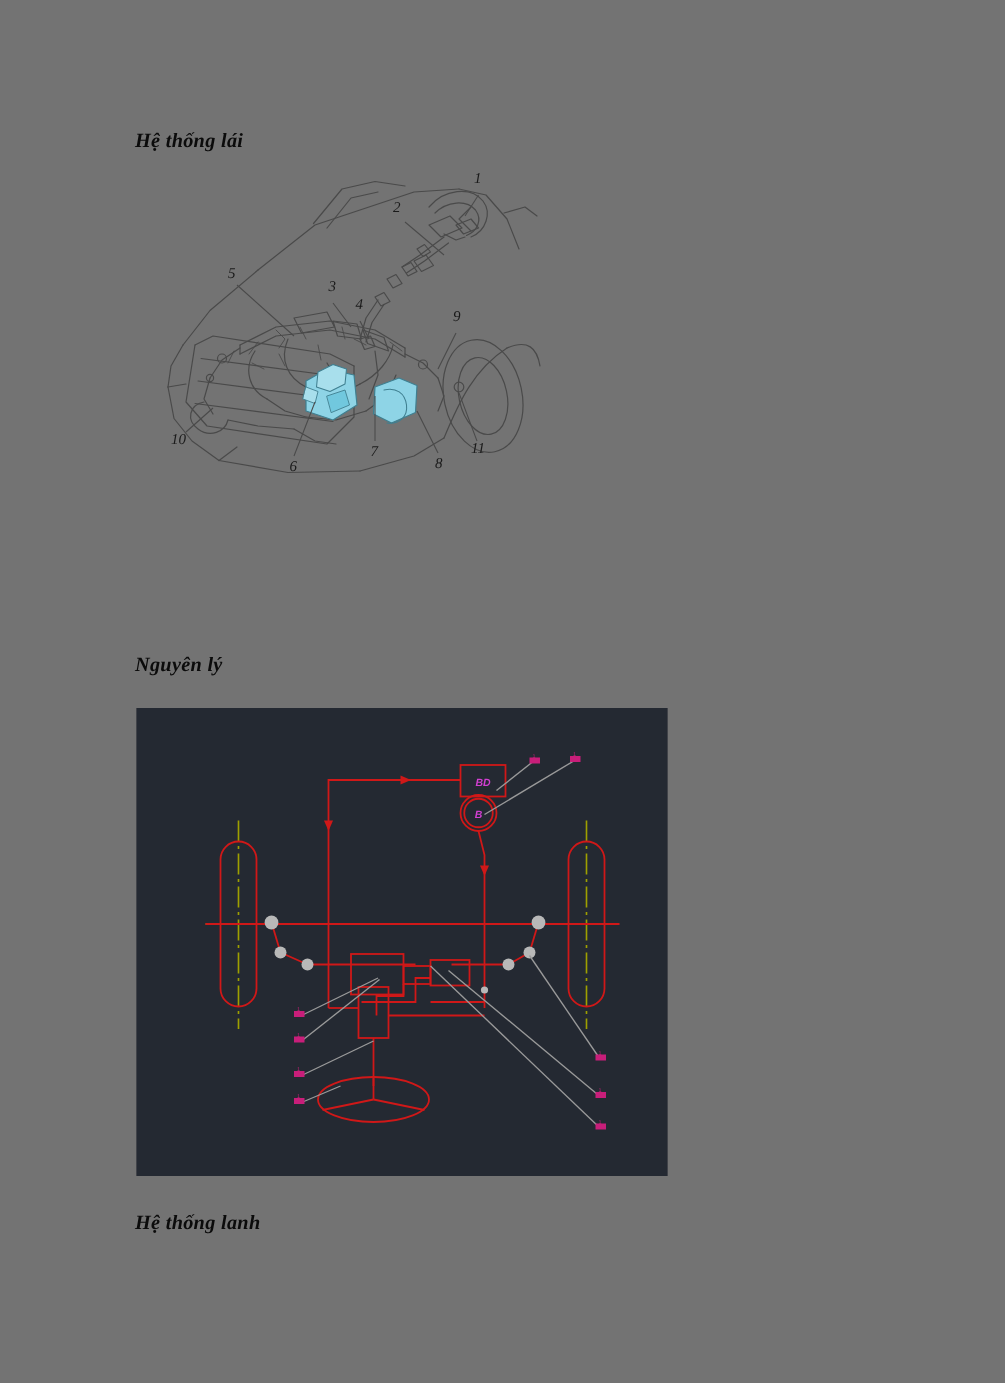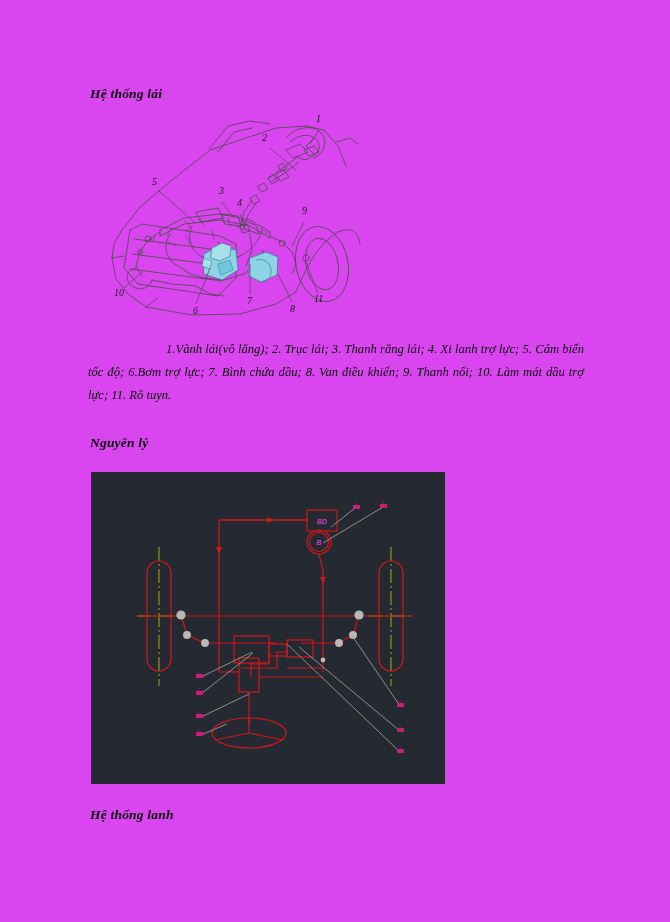--- a/index.html
+++ b/index.html
@@ -13,21 +13,21 @@
     height: 922px;
     position: relative;
     font-family: "Liberation Serif", "DejaVu Serif", serif;
     color: #000000;
     overflow: hidden;
   }
 
   .page {
     position: absolute;
     inset: 0;
-    background: #d946ef;
+    background: #737373;
   }
 
   
   .heading {
     position: absolute;
     font-family: "Liberation Serif", "DejaVu Serif", serif;
     font-weight: bold;
     font-style: italic;
     font-size: 13.5px;
     letter-spacing: 0.2px;
@@ -241,21 +241,20 @@
         <text x="93" y="206">6</text>
         <text x="147" y="196">7</text>
         <text x="190" y="204">8</text>
         <text x="202" y="106">9</text>
         <text x="14" y="188">10</text>
         <text x="214" y="194">11</text>
       </g>
     </svg>
   </div>
 
-  <div class="caption">1.Vành lái(vô lăng); 2. Trục lái; 3. Thanh răng lái; 4. Xi lanh trợ lực; 5. Cảm biến tốc độ; 6.Bơm trợ lực; 7. Bình chứa dầu; 8. Van điều khiển; 9. Thanh nối; 10. Làm mát dầu trợ lực; 11. Rô tuyn.</div>
 
   <div class="heading" id="heading-principle">Nguyên lý</div>
 
   <div class="figure-cad">
     <svg viewBox="0 0 354 312" xmlns="http://www.w3.org/2000/svg">
       <rect x="0" y="0" width="354" height="312" fill="#242932"></rect>
 
       <g stroke="#9ea000" stroke-width="1.1" fill="none" stroke-dasharray="14 3 2 3">
         <line x1="68" y1="75" x2="68" y2="214"></line>
         <line x1="300" y1="75" x2="300" y2="214"></line>

